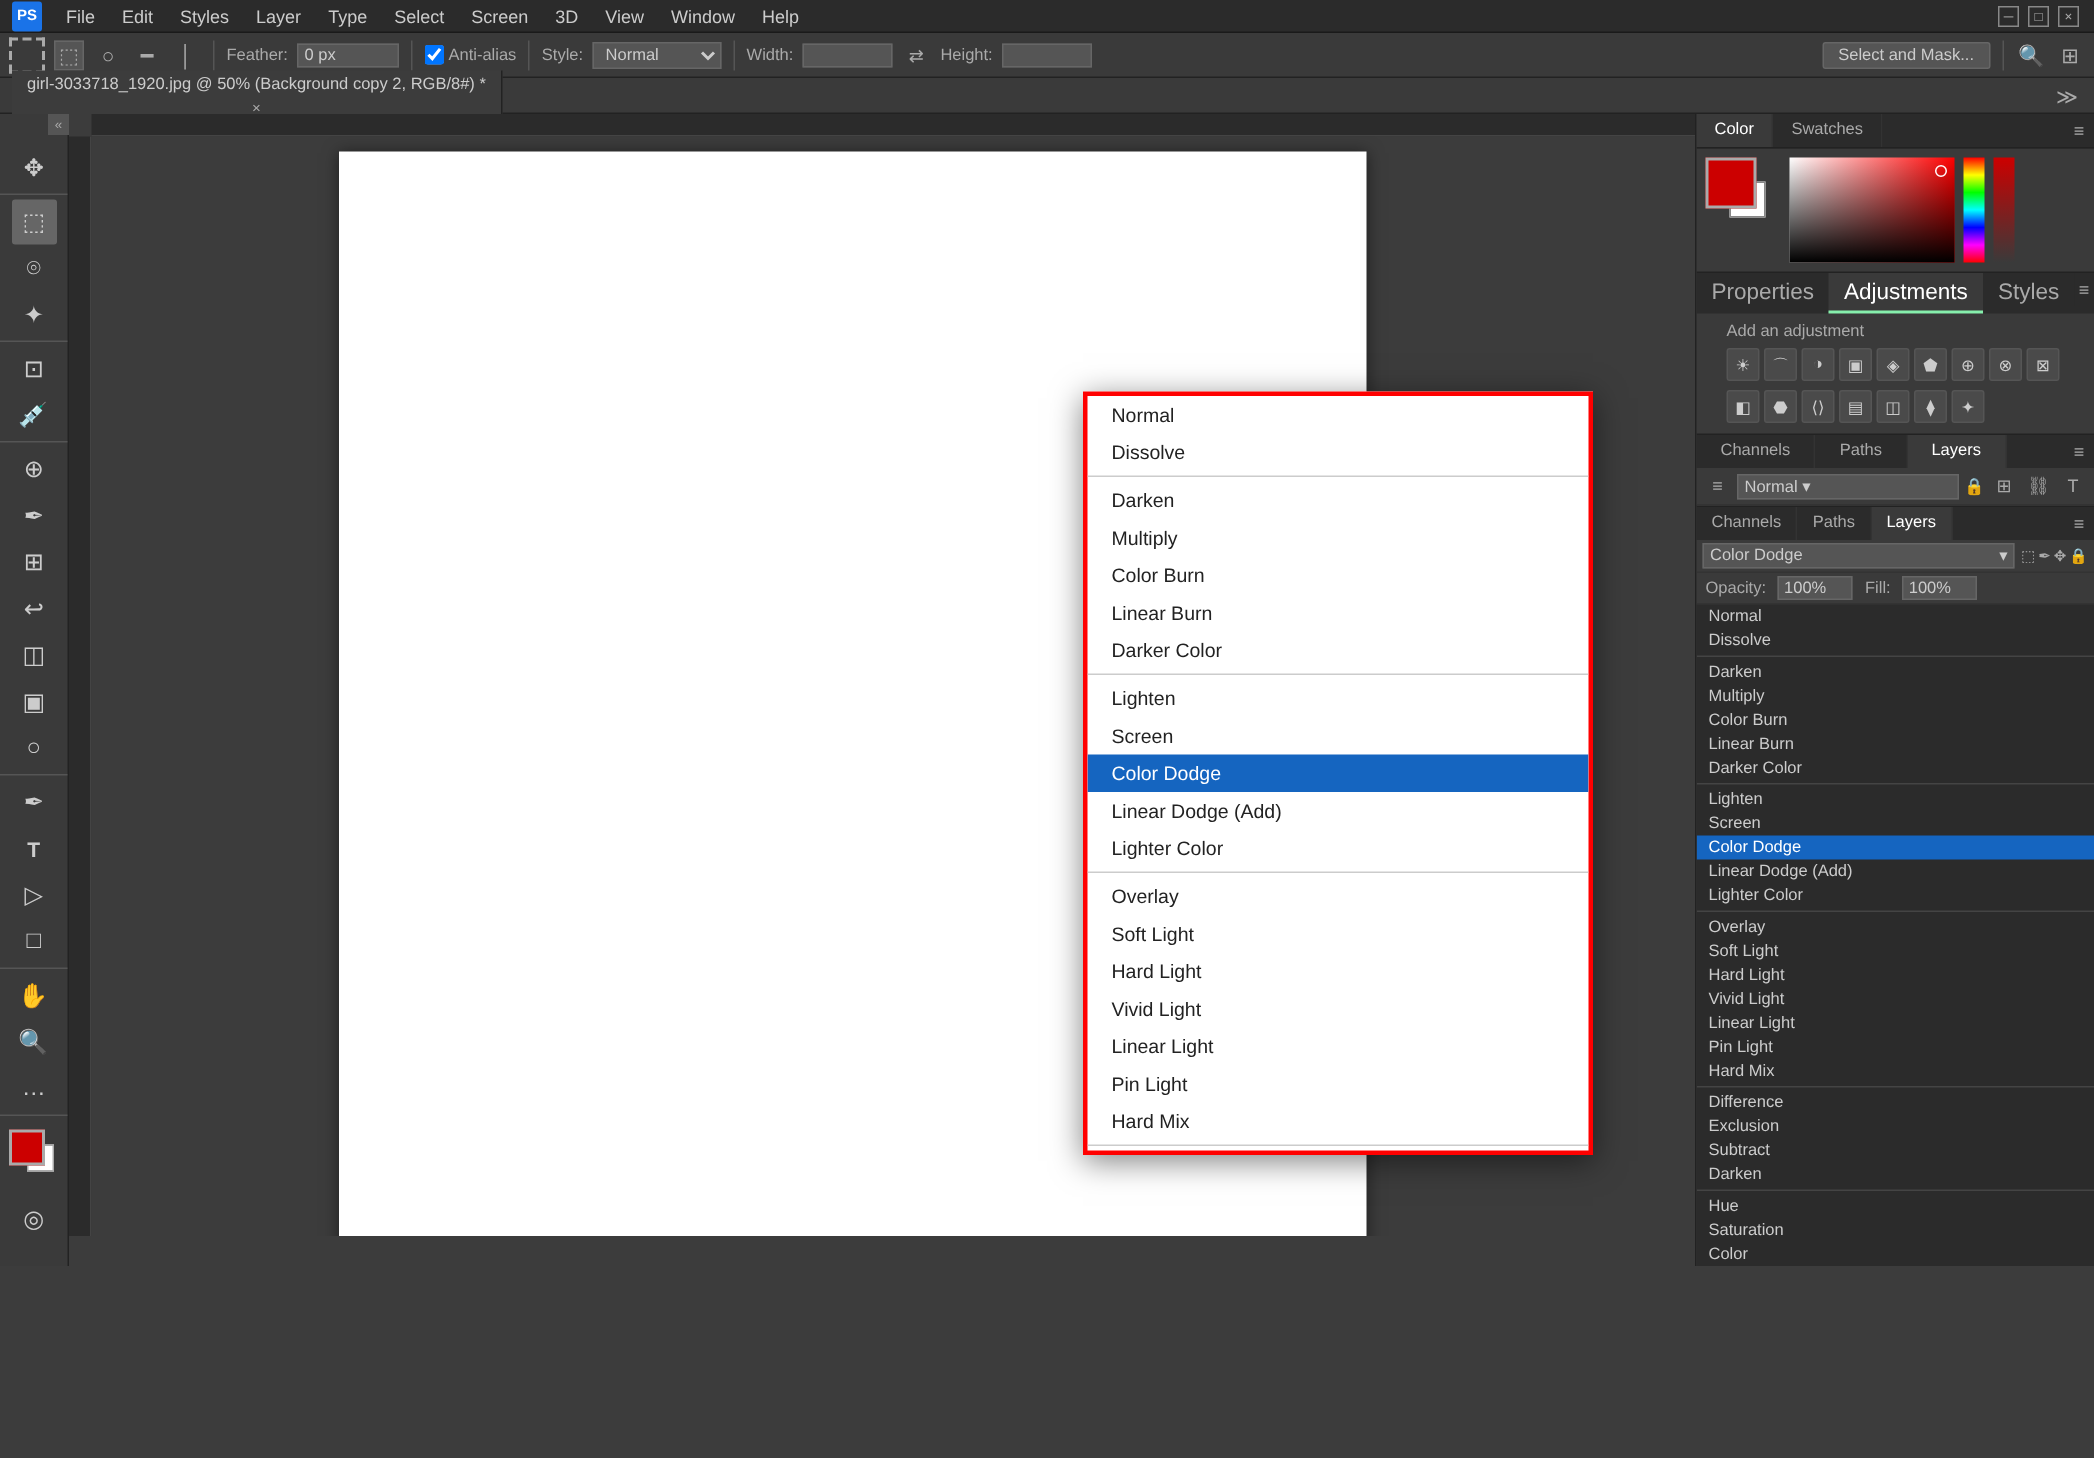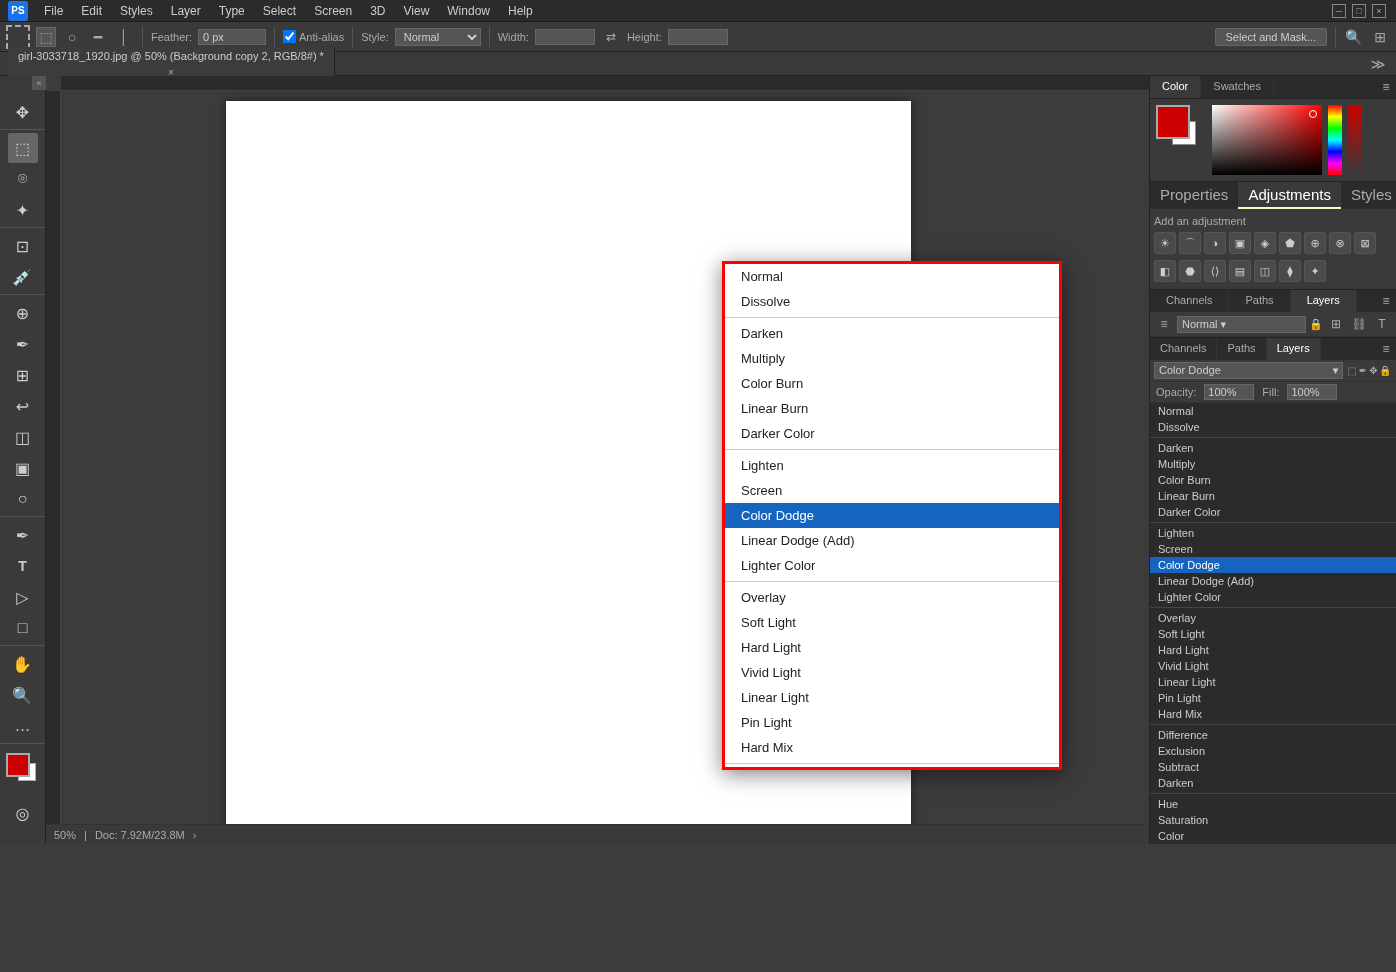--- a/index.html
+++ b/index.html
@@ -44,22 +44,22 @@
     .panel-tabs { display: flex; background: #2b2b2b; border-bottom: 1px solid #222; }
     .panel-tab { padding: 4px 12px; font-size: 11px; color: #aaa; cursor: pointer; border-right: 1px solid #333; }
     .panel-tab.active { background: #3a3a3a; color: #fff; }
     .color-panel-body { padding: 6px; display: flex; gap: 6px; }
     .color-picker-gradient { width: 110px; height: 70px; background: linear-gradient(to bottom, rgba(0,0,0,0) 0%, rgba(0,0,0,1) 100%), linear-gradient(to right, white, red); position: relative; cursor: crosshair; }
     .color-picker-marker { position: absolute; top: 5px; right: 5px; width: 8px; height: 8px; border: 1px solid white; border-radius: 50%; }
     .color-hue-bar { width: 14px; height: 70px; background: linear-gradient(to bottom, red, yellow, lime, cyan, blue, magenta, red); cursor: pointer; }
     .color-alpha-bar { width: 14px; height: 70px; background: linear-gradient(to bottom, rgba(255,0,0,1), rgba(255,0,0,0)); cursor: pointer; }
     .adj-panel-tabs { display: flex; background: #2b2b2b; }
     .adj-tab { padding: 4px 10px; font-size: 15px; color: #aaa; cursor: pointer; }
-    .adj-tab.active { background: #3a3a3a; color: #fff; border-bottom: 2px solid #fef9c3; }
-    .adj-body { padding: 4px; }
+    .adj-tab.active { background: #3a3a3a; color: #fff; border-bottom: 2px solid #86efac; }
+    .adj-body { padding: 4px; margin-left: 16px; }
     .adj-label { font-size: 11px; color: #aaa; padding: 2px 0; }
     .adj-icons-row { display: flex; flex-wrap: wrap; gap: 3px; padding: 3px 0; }
     .adj-icon-btn { width: 22px; height: 22px; display: flex; align-items: center; justify-content: center; background: #4a4a4a; border: 1px solid #555; cursor: pointer; color: #ccc; font-size: 11px; border-radius: 2px; }
     .cpl-tabs { display: flex; background: #2b2b2b; }
     .cpl-tab { padding: 4px 16px; font-size: 11px; color: #aaa; cursor: pointer; border-right: 1px solid #333; }
     .cpl-tab.active { background: #3a3a3a; color: #fff; }
     .bottom-cpl-tabs { display: flex; background: #2b2b2b; }
     .bottom-cpl-tab { padding: 4px 10px; font-size: 11px; color: #aaa; cursor: pointer; border-right: 1px solid #333; }
     .bottom-cpl-tab.active { background: #3a3a3a; color: #fff; }
 
@@ -246,26 +246,20 @@
         
       </div>
     </div>
 
     <div id="ruler-left" style="position:absolute;top:15px;left:0;width:15px;bottom:20px;background:#2b2b2b;border-right:1px solid #444;"></div>
 
     <div id="canvas-content" style="position:absolute;top:15px;left:15px;right:0;bottom:20px;overflow:hidden;background:#3c3c3c;">
       <div style="position:absolute;top:10px;left:165px;width:685px;height:750px;background:white;box-shadow:0 0 10px rgba(0,0,0,0.5);"></div>
     </div>
 
-    <div id="status-bar" style="position:absolute;bottom:0;left:0;right:0;height:20px;background:#3a3a3a;border-top:1px solid #333;display:flex;align-items:center;padding:0 8px;font-size:11px;gap:8px;">
-      <span>50%</span>
-      <span>|</span>
-      <span>Doc: 7.92M/23.8M</span>
-      <span style="cursor:pointer;">›</span>
-    </div>
 
     <div id="blend-dropdown-overlay" style="position:absolute;left:676px;top:185px;width:340px;max-height:640px;background:white;border:3px solid red;z-index:100;overflow-y:auto;box-shadow:0 4px 20px rgba(0,0,0,0.5);">
 
       <div class="overlay-blend-item">Normal</div>
       <div class="overlay-blend-item">Dissolve</div>
       <div class="overlay-separator"></div>
 
       <div class="overlay-blend-item">Darken</div>
       <div class="overlay-blend-item">Multiply</div>
       <div class="overlay-blend-item">Color Burn</div>
@@ -285,21 +279,21 @@
       <div class="overlay-blend-item">Hard Light</div>
       <div class="overlay-blend-item">Vivid Light</div>
       <div class="overlay-blend-item">Linear Light</div>
       <div class="overlay-blend-item">Pin Light</div>
       <div class="overlay-blend-item">Hard Mix</div>
       <div class="overlay-separator"></div>
 
     </div>
   </div>
 
-  <div id="right-panels" style="width:247px;background:#3a3a3a;border-left:1px solid #222;display:flex;flex-direction:column;height:100%;overflow:hidden;">
+  <div id="right-panels" style="width:266px;background:#3a3a3a;border-left:1px solid #222;display:flex;flex-direction:column;height:100%;overflow:hidden;">
 
     <div style="border-bottom:1px solid #222;">
       <div class="panel-tabs">
         <span class="panel-tab active">Color</span>
         <span class="panel-tab">Swatches</span>
         <div style="flex:1;background:#2b2b2b;"></div>
         <div style="width:20px;height:22px;display:flex;align-items:center;justify-content:center;cursor:pointer;background:#2b2b2b;color:#aaa;">≡</div>
       </div>
       <div class="color-panel-body">
         <div style="position:relative;width:50px;height:50px;">

